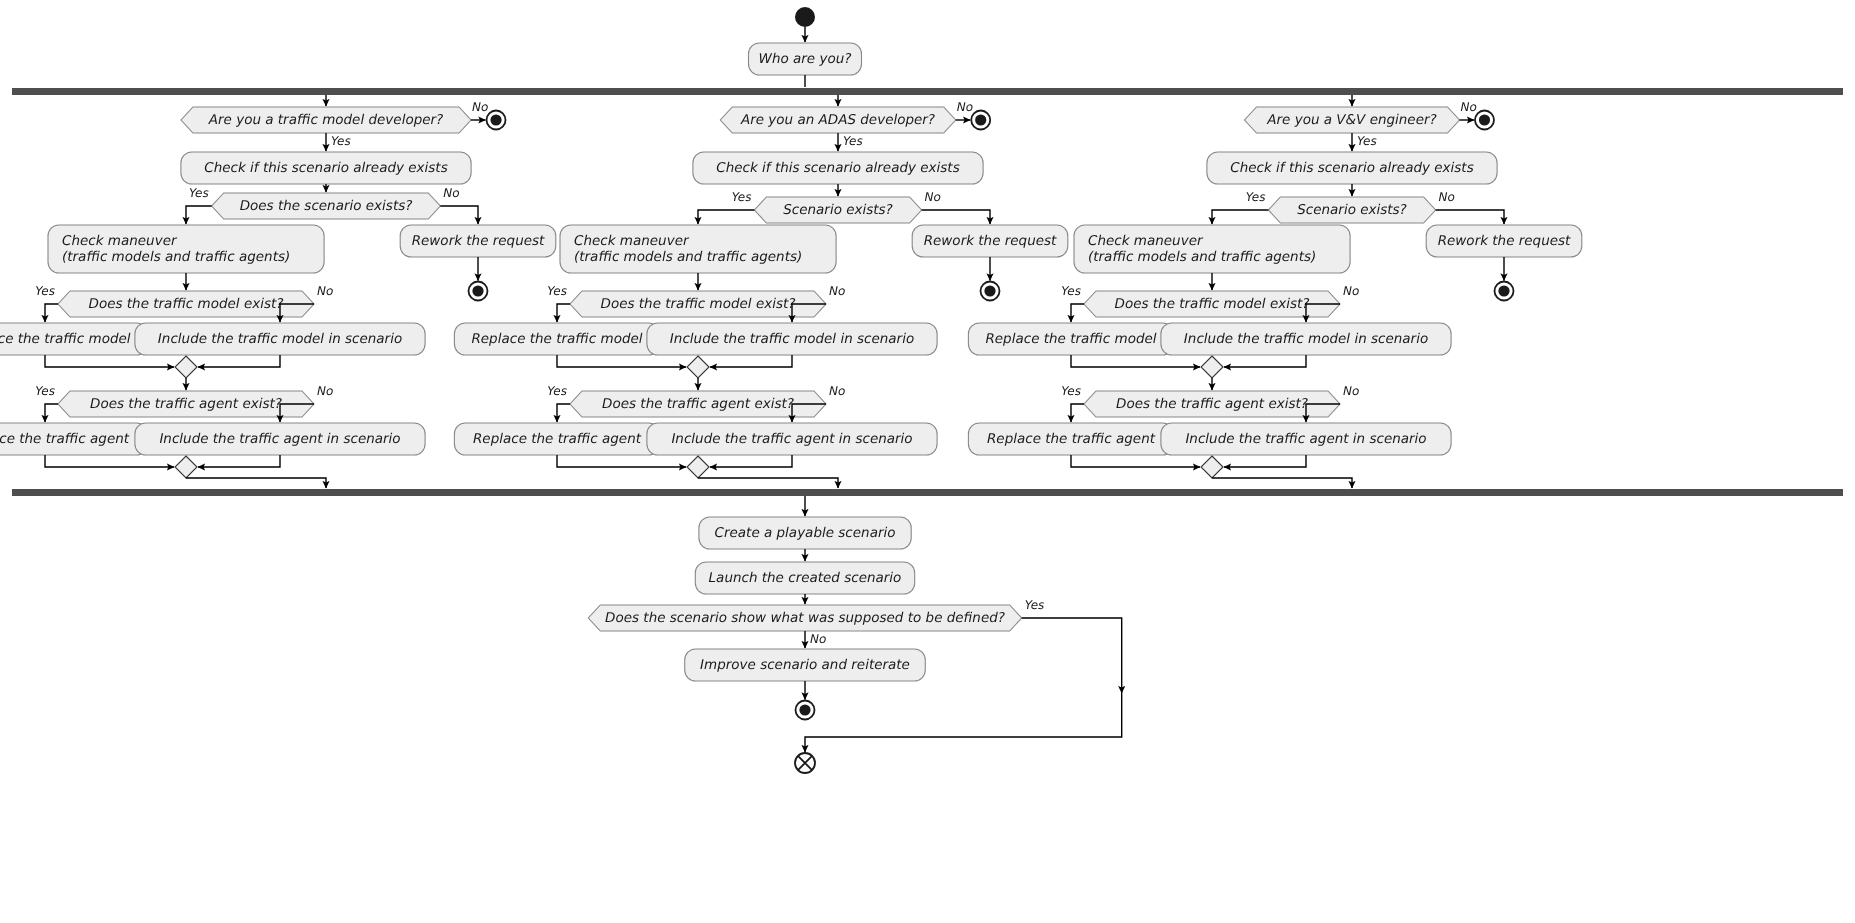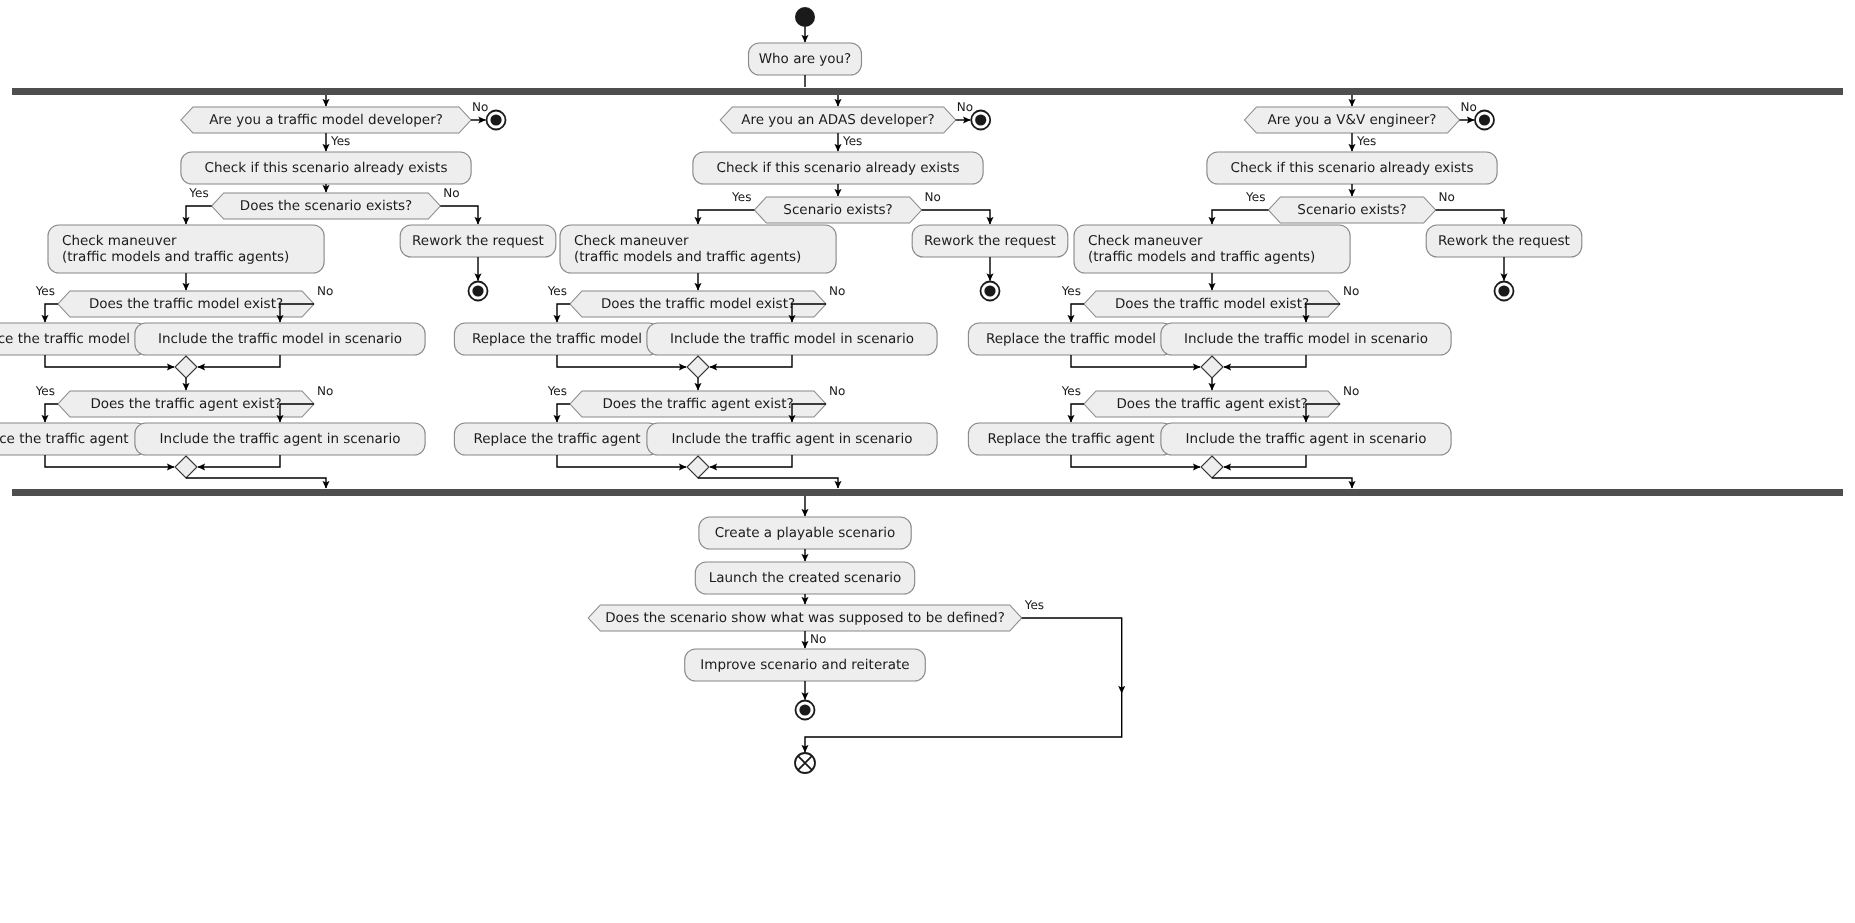--- a/index.html
+++ b/index.html
@@ -11,20 +11,21 @@
     width: 1855px;
     height: 923px;
     font-family: "DejaVu Sans", sans-serif;
     overflow: hidden;
   }
   #diagram-root {
     position: relative;
     width: 1855px;
     height: 923px;
     background: #ffffff;
+    font-style: italic;
   }
   svg.uml {
     display: block;
     width: 1855px;
     height: 923px;
     shape-rendering: geometricPrecision;
     text-rendering: geometricPrecision;
   }
   .node-box {
     fill: #eeeeee;

